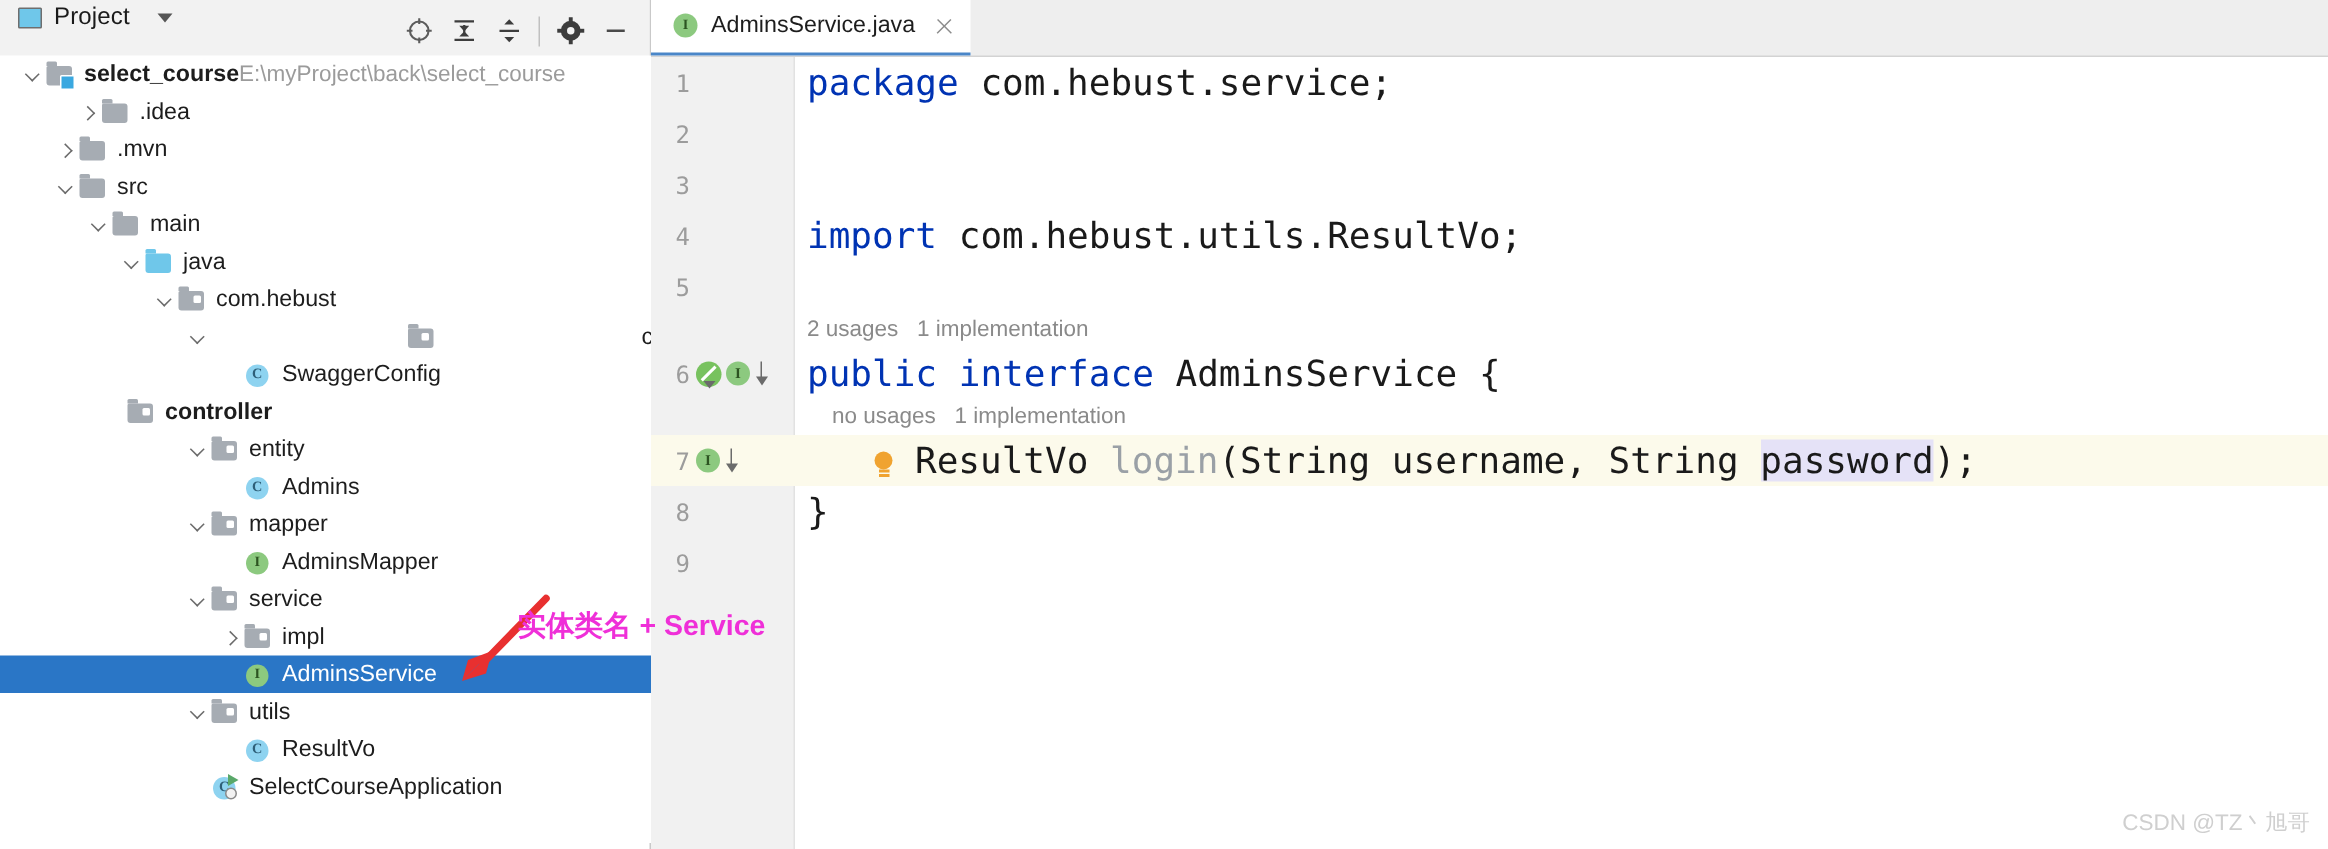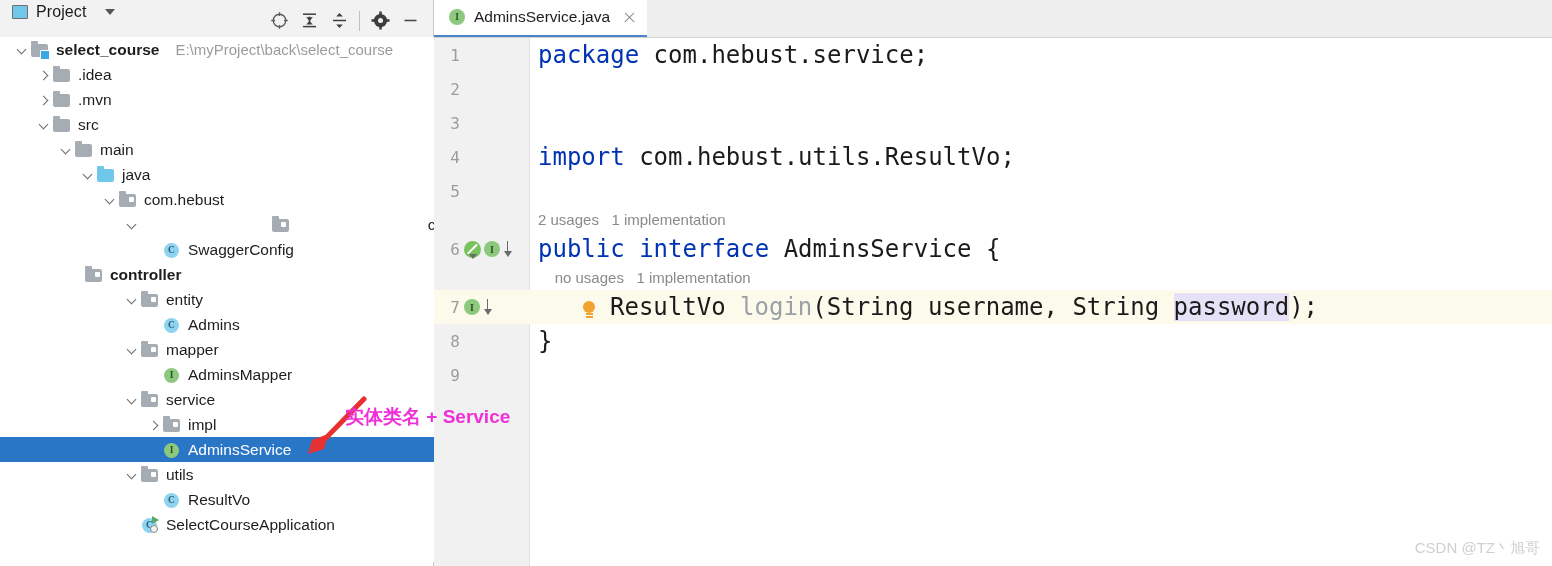--- a/index.html
+++ b/index.html
@@ -103,21 +103,21 @@
     position: absolute;
     border-right: 1.8px solid #6b6b6b;
     border-bottom: 1.8px solid #6b6b6b;
     width: 6px; height: 6px;
   }
   .twisty.open::before { transform: rotate(45deg); left: 4px; top: 4px; }
   .twisty.closed::before { transform: rotate(-45deg); left: 4px; top: 5px; }
   .ico { width: 20px; height: 18px; flex: 0 0 20px; position: relative; margin-right: 4px; }
   .lbl { padding-left: 2px; }
   .lbl.bold { font-weight: bold; }
-  .path { color: #9b9b9b; margin-left: 16px; font-size: 15px; text-align: right; }
+  .path { color: #9b9b9b; margin-left: 0; font-size: 15px; text-align: right; }
 
   
   .folder {
     position: absolute; left: 1px; top: 3px;
     width: 17px; height: 13px;
     background: #a6acb3; border-radius: 1px 2px 2px 2px;
   }
   .folder::before {
     content: ""; position: absolute; left: 0; top: -3px;
     width: 7px; height: 3px; background: #a6acb3; border-radius: 1px 1px 0 0;
@@ -382,21 +382,21 @@
 
     <div id="tree">
         <div class="row" style="padding-left: 14px;">
           <span class="twisty open"></span>
           <span class="ico">
             <span class="folder mod"></span>
           </span>
           <span class="lbl bold">select_course</span>
           <span class="path">E:\myProject\back\select_course</span>
         </div>
-        <div class="row" style="padding-left: 36px;">
+        <div class="row" style="padding-left: 51px;">
           <span class="twisty closed"></span>
           <span class="ico">
             <span class="folder"></span>
           </span>
           <span class="lbl">.idea</span>
         </div>
         <div class="row" style="padding-left: 36px;">
           <span class="twisty closed"></span>
           <span class="ico">
             <span class="folder"></span>

